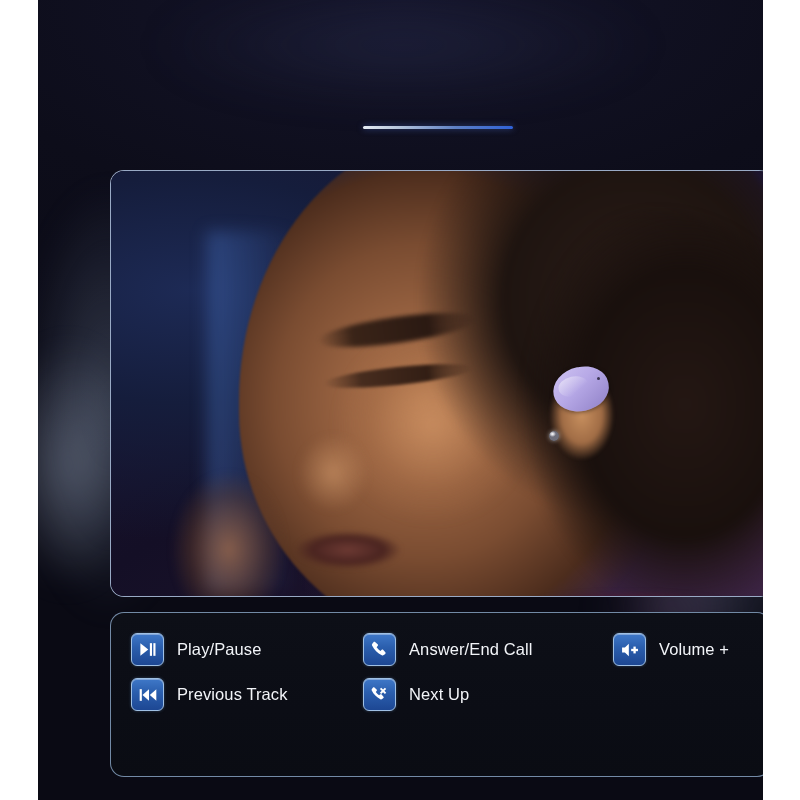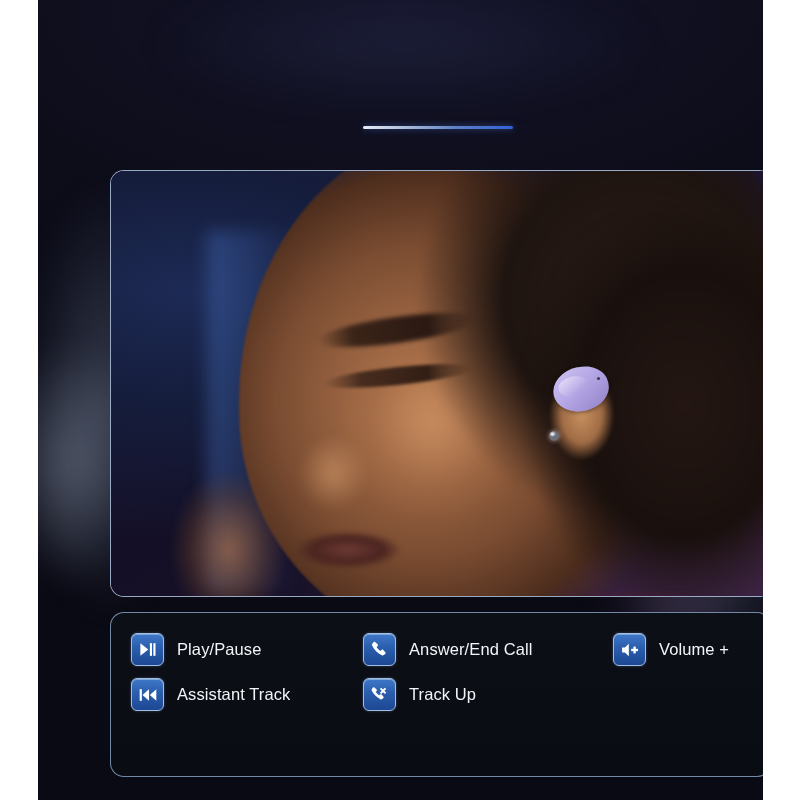--- a/index.html
+++ b/index.html
@@ -281,32 +281,32 @@
         </div>
 
         <div class="cell">
           <span class="tile">
             <svg width="20" height="20" viewBox="0 0 24 24" aria-hidden="true">
               <rect x="2" y="5" width="2.6" height="14" fill="#ffffff"></rect>
               <polygon points="13.2,5 13.2,19 5.4,12" fill="#ffffff"></polygon>
               <polygon points="22,5 22,19 14.2,12" fill="#ffffff"></polygon>
             </svg>
           </span>
-          <span class="cell-label">Assistant Track</span>
+          <span class="cell-label">Previous Track</span>
         </div>
 
 
         <div class="cell">
           <span class="tile">
             <svg width="19" height="19" viewBox="0 0 24 24" aria-hidden="true">
               <path d="M5.6 3.2c-.5-.5-1.3-.4-1.8.1L2.4 4.9c-.5.6-.6 1.5-.2 2.2 2.3 4.7 6.2 8.6 10.9 10.9.7.4 1.6.3 2.2-.2l1.6-1.4c.5-.4.6-1.2.1-1.7l-2.3-2.7c-.4-.5-1.2-.6-1.7-.2l-1.5 1.2c-1.7-1.1-3.1-2.5-4.2-4.2l1.2-1.5c.4-.5.4-1.3-.2-1.7L5.6 3.2z" fill="#ffffff"></path>
               <path d="M14.2 3.4l2.3 2.3 2.3-2.3 1.7 1.7-2.3 2.3 2.3 2.3-1.7 1.7-2.3-2.3-2.3 2.3-1.7-1.7 2.3-2.3-2.3-2.3z" fill="#ffffff"></path>
             </svg>
           </span>
-          <span class="cell-label">Track Up</span>
+          <span class="cell-label">Next Up</span>
         </div>
 
 
         <div class="cell empty">
           <span class="tile"></span>
           <span class="cell-label"></span>
         </div>
 
       </div>
     </div>

